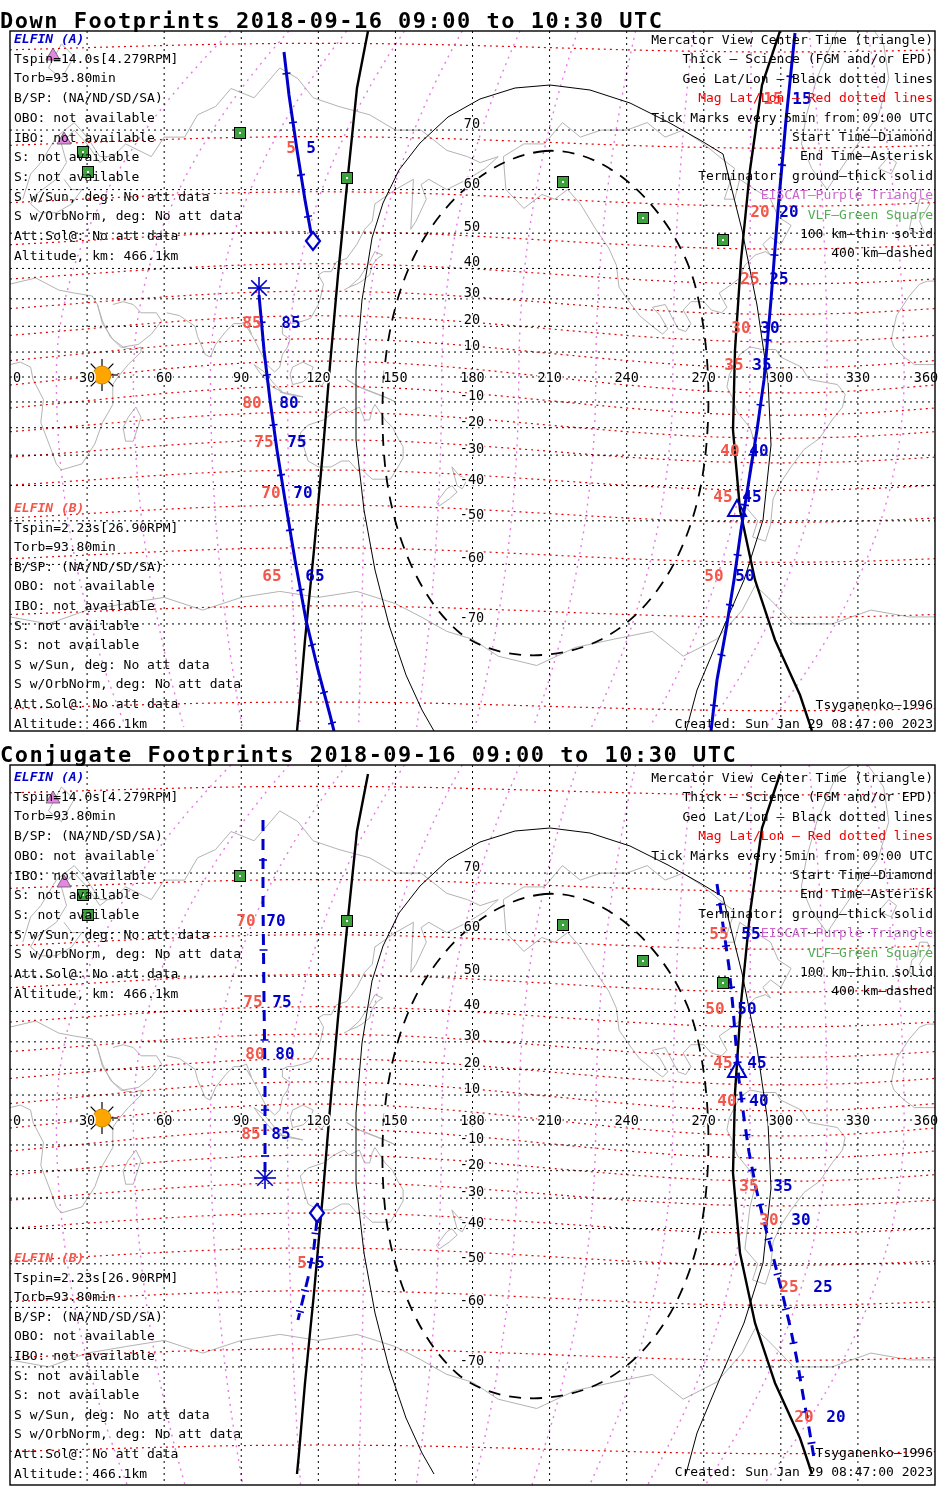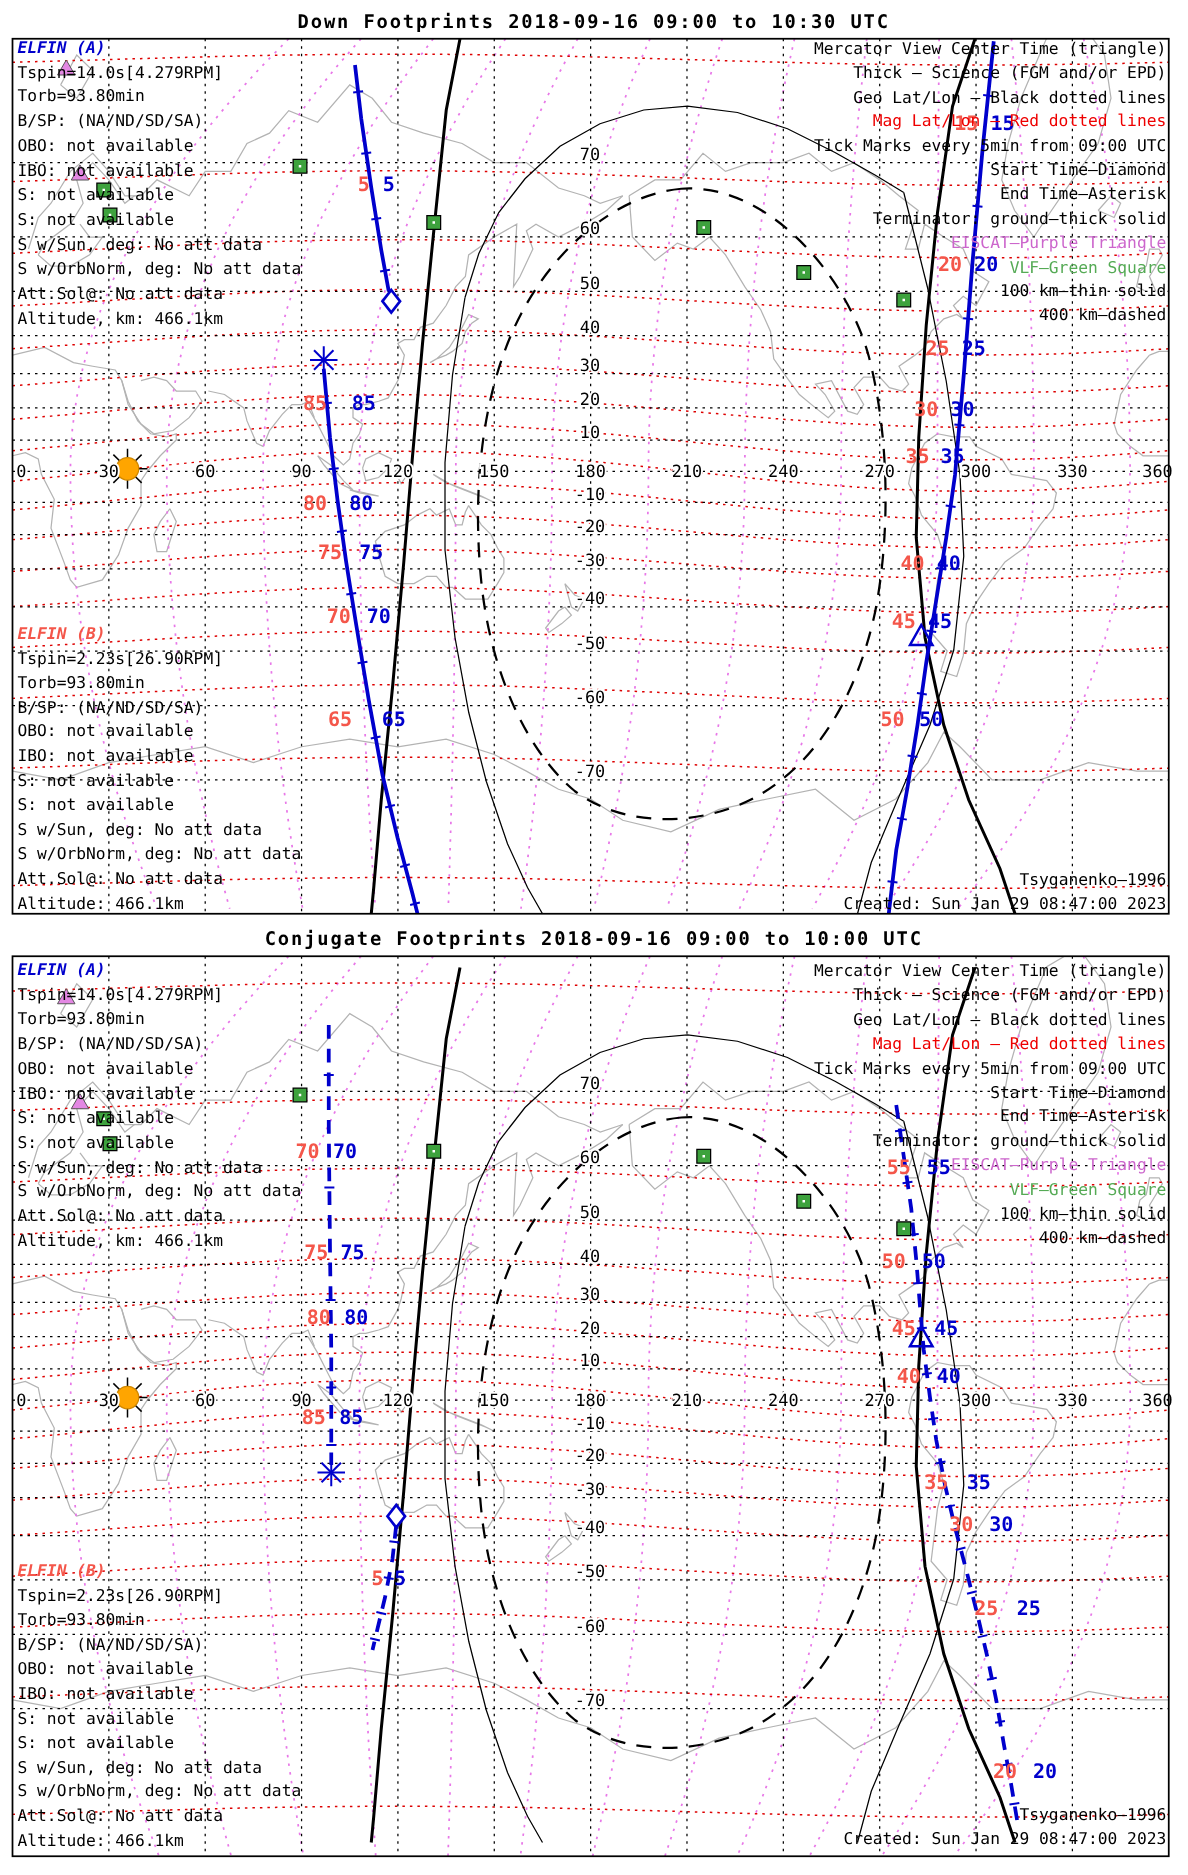--- a/index.html
+++ b/index.html
@@ -1,19 +1,19 @@
 <!DOCTYPE html>
 <html><head>
 <meta charset="utf-8">
 <style>
   html,body{margin:0;padding:0;background:#ffffff;}
   .screen{position:relative;width:950px;height:1500px;background:#fff;overflow:hidden;
           font-family:"DejaVu Sans Mono", "Liberation Mono", monospace;}
   svg{position:absolute;left:0;top:0;}
-  .title{position:absolute;left:0;right:0;text-align:center;font-size:15px;letter-spacing:1.5px;
+  .title{position:absolute;left:0;right:0;font-size:22px;letter-spacing:1.5px;
          color:#000;font-weight:bold;white-space:pre;}
   .tline{position:absolute;font-size:13px;line-height:13px;white-space:pre;letter-spacing:0px;color:#000;}
   .rline{position:absolute;right:17px;text-align:right;font-size:13px;line-height:13px;white-space:pre;color:#000;}
   .hdr{font-weight:bold;font-style:italic;}
 </style>
 </head>
 <body>
 
 <div class="screen">
   <svg id="map-svg" width="950" height="1500">
@@ -427,21 +427,21 @@
       <text x="783" y="1191" text-anchor="middle" font-size="16" font-weight="bold" font-family="DejaVu Sans Mono, monospace" fill="#0000cc">35</text>
       <text x="769" y="1225" text-anchor="middle" font-size="16" font-weight="bold" font-family="DejaVu Sans Mono, monospace" fill="#f4564a">30</text>
       <text x="801" y="1225" text-anchor="middle" font-size="16" font-weight="bold" font-family="DejaVu Sans Mono, monospace" fill="#0000cc">30</text>
       <text x="789" y="1292" text-anchor="middle" font-size="16" font-weight="bold" font-family="DejaVu Sans Mono, monospace" fill="#f4564a">25</text>
       <text x="823" y="1292" text-anchor="middle" font-size="16" font-weight="bold" font-family="DejaVu Sans Mono, monospace" fill="#0000cc">25</text>
       <text x="804" y="1422" text-anchor="middle" font-size="16" font-weight="bold" font-family="DejaVu Sans Mono, monospace" fill="#f4564a">20</text>
       <text x="836" y="1422" text-anchor="middle" font-size="16" font-weight="bold" font-family="DejaVu Sans Mono, monospace" fill="#0000cc">20</text>
       <rect x="10" y="765" width="925" height="720" fill="none" stroke="#000" stroke-width="1.4"></rect>
     </svg>
   <div class="title" id="title1" style="top:8px">Down Footprints 2018-09-16 09:00 to 10:30 UTC</div>
-  <div class="title" id="title2" style="top:742px">Conjugate Footprints 2018-09-16 09:00 to 10:00 UTC</div>
+  <div class="title" id="title2" style="top:742px">Conjugate Footprints 2018-09-16 09:00 to 10:30 UTC</div>
   <div id="overlays">
       <div class="tline hdr" style="left: 14px; top: 32px; color: rgb(0, 0, 204);">ELFIN (A)</div>
       <div class="tline" style="left: 14px; top: 51.7px;">Tspin=14.0s[4.279RPM]</div>
       <div class="tline" style="left: 14px; top: 71.4px;">Torb=93.80min</div>
       <div class="tline" style="left: 14px; top: 91.1px;">B/SP: (NA/ND/SD/SA)</div>
       <div class="tline" style="left: 14px; top: 110.8px;">OBO: not available</div>
       <div class="tline" style="left: 14px; top: 130.5px;">IBO: not available</div>
       <div class="tline" style="left: 14px; top: 150.2px;">S: not available</div>
       <div class="tline" style="left: 14px; top: 169.9px;">S: not available</div>
       <div class="tline" style="left: 14px; top: 189.6px;">S w/Sun, deg: No att data</div>

